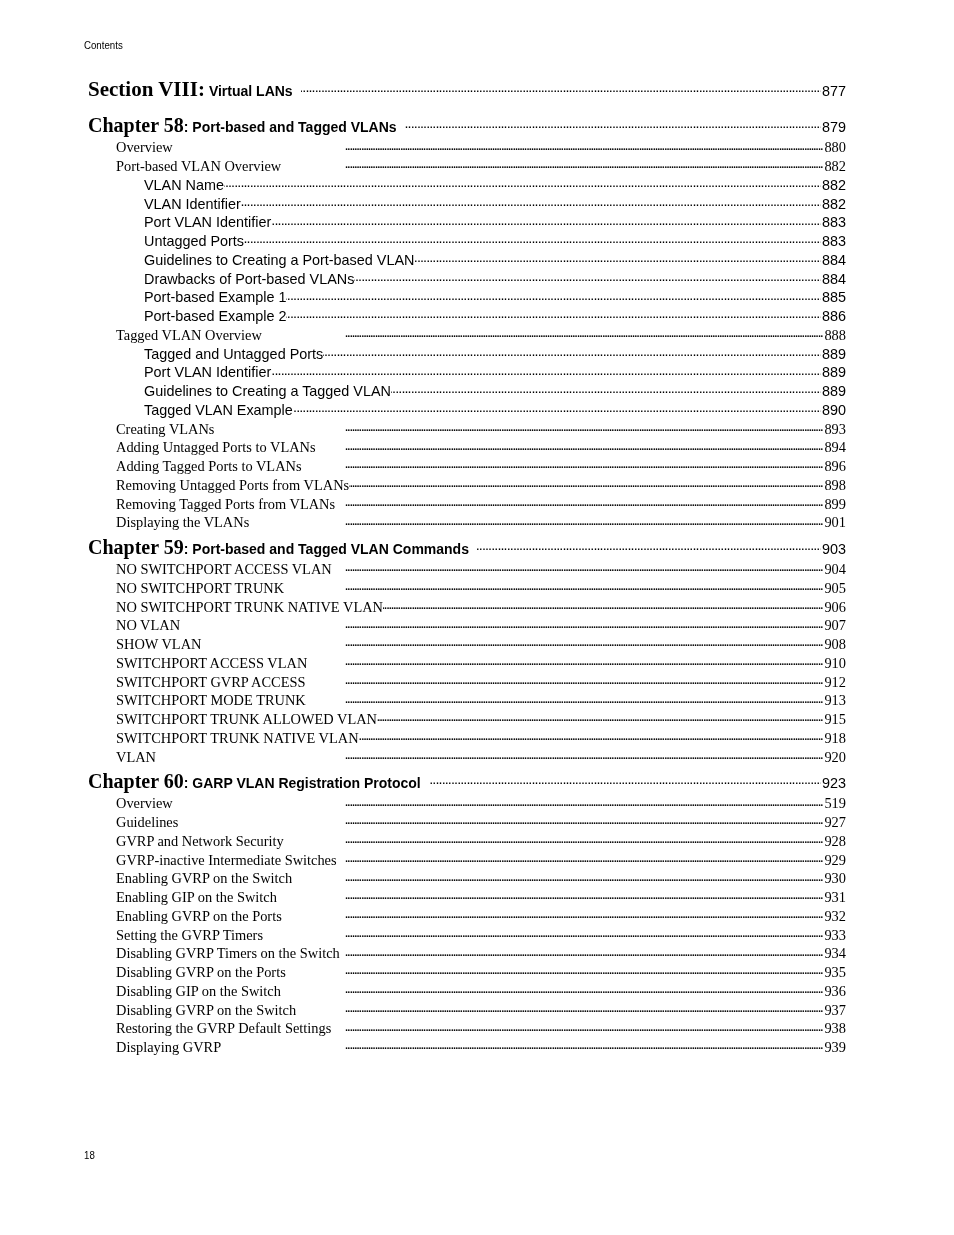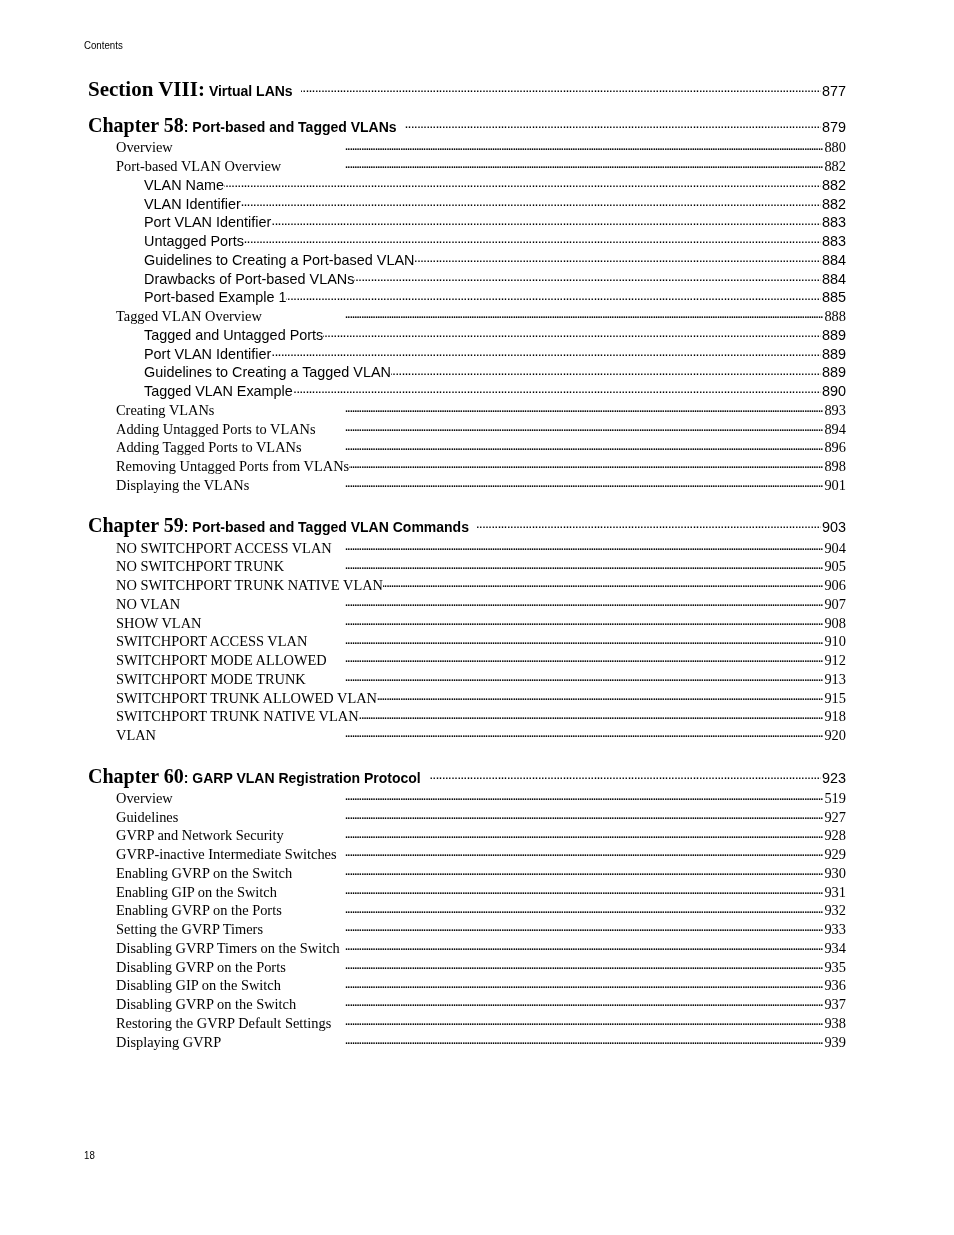--- a/index.html
+++ b/index.html
@@ -25,21 +25,21 @@
   .row .leader::after {
     content: ". . . . . . . . . . . . . . . . . . . . . . . . . . . . . . . . . . . . . . . . . . . . . . . . . . . . . . . . . . . . . . . . . . . . . . . . . . . . . . . . . . . . . . . . . . . . . . . . . . . . . . . . . . . . . . . . . . . . . . . . . . . . . . . . . . . . . . . . . . . . . . . . . . . . . . . . . . . . . . . . . . . . . . . . . . . . . . . . . . . . . . . . . . . . . . . . . . . . . . . . . . . . . . . . .";
     position: absolute; right: 0; bottom: -2px;
     letter-spacing: -2.45px; font-size: 14.4px;
   }
   .row .page { flex: 0 0 auto; text-align: right; padding-left: 1px; }
   .row.l1 { padding-left: 28px; font-family: Liberation Serif, serif; }
   .row.l2 { padding-left: 56px; }
   .row.head { height: auto; line-height: 22px; }
   .row.section { margin-top: 0; margin-bottom: 12px; }
-  .row.chapter { margin-top: 20px; }
+  .row.chapter { margin-top: 4px; }
   .row.chapter.first { margin-top: 0; }
   .row.head .label-serif {
     font-family: "Liberation Serif", serif; font-weight: bold;
   }
   .row.section .label-serif { font-size: 21px; }
   .row.chapter .label-serif { font-size: 20px; }
   .row.head .label-sans {
     font-family: "Liberation Sans", sans-serif; font-weight: bold; font-size: 14px;
   }
   .row.section .label-sans { font-size: 14px; }
@@ -103,20 +103,25 @@
       <div class="row l2">
         <span class="title">Drawbacks of Port-based VLANs</span>
         <span class="leader"></span>
         <span class="page">884</span>
       </div>
       <div class="row l2">
         <span class="title">Port-based Example 1</span>
         <span class="leader"></span>
         <span class="page">885</span>
       </div>
+      <div class="row l2">
+        <span class="title">Port-based Example 2</span>
+        <span class="leader"></span>
+        <span class="page">886</span>
+      </div>
       <div class="row l1">
         <span class="title">Tagged VLAN Overview</span>
         <span class="leader"></span>
         <span class="page">888</span>
       </div>
       <div class="row l2">
         <span class="title">Tagged and Untagged Ports</span>
         <span class="leader"></span>
         <span class="page">889</span>
       </div>
@@ -147,20 +152,25 @@
       </div>
       <div class="row l1">
         <span class="title">Adding Tagged Ports to VLANs</span>
         <span class="leader"></span>
         <span class="page">896</span>
       </div>
       <div class="row l1">
         <span class="title">Removing Untagged Ports from VLANs</span>
         <span class="leader"></span>
         <span class="page">898</span>
+      </div>
+      <div class="row l1">
+        <span class="title">Removing Tagged Ports from VLANs</span>
+        <span class="leader"></span>
+        <span class="page">899</span>
       </div>
       <div class="row l1">
         <span class="title">Displaying the VLANs</span>
         <span class="leader"></span>
         <span class="page">901</span>
       </div>
       <div class="row head chapter">
         <span class="title"><span class="label-serif">Chapter 59</span><span class="label-sans">: Port-based and Tagged VLAN Commands</span></span>
         <span class="leader"></span>
         <span class="page">903</span>
@@ -189,21 +199,21 @@
         <span class="title">SHOW VLAN</span>
         <span class="leader"></span>
         <span class="page">908</span>
       </div>
       <div class="row l1">
         <span class="title">SWITCHPORT ACCESS VLAN</span>
         <span class="leader"></span>
         <span class="page">910</span>
       </div>
       <div class="row l1">
-        <span class="title">SWITCHPORT MODE ALLOWED</span>
+        <span class="title">SWITCHPORT GVRP ACCESS</span>
         <span class="leader"></span>
         <span class="page">912</span>
       </div>
       <div class="row l1">
         <span class="title">SWITCHPORT MODE TRUNK</span>
         <span class="leader"></span>
         <span class="page">913</span>
       </div>
       <div class="row l1">
         <span class="title">SWITCHPORT TRUNK ALLOWED VLAN</span>

